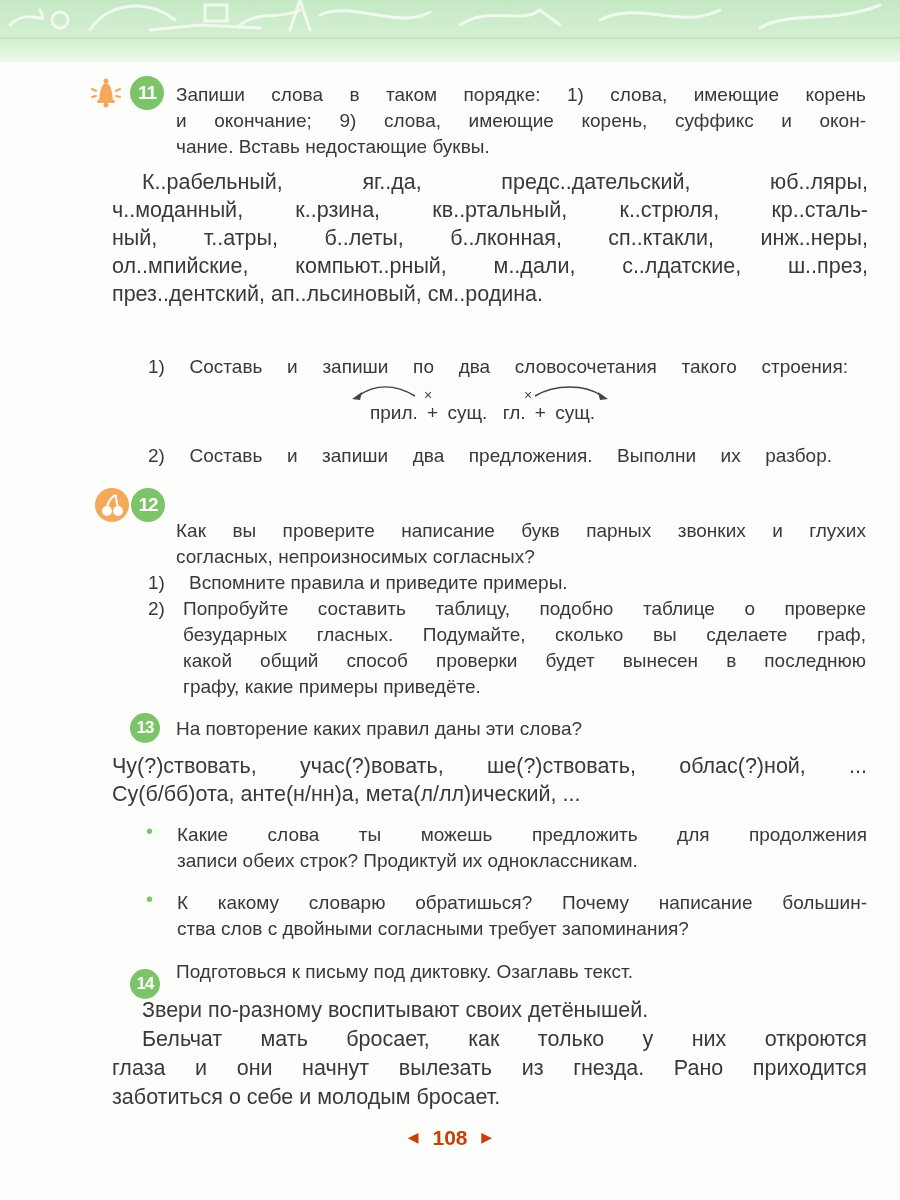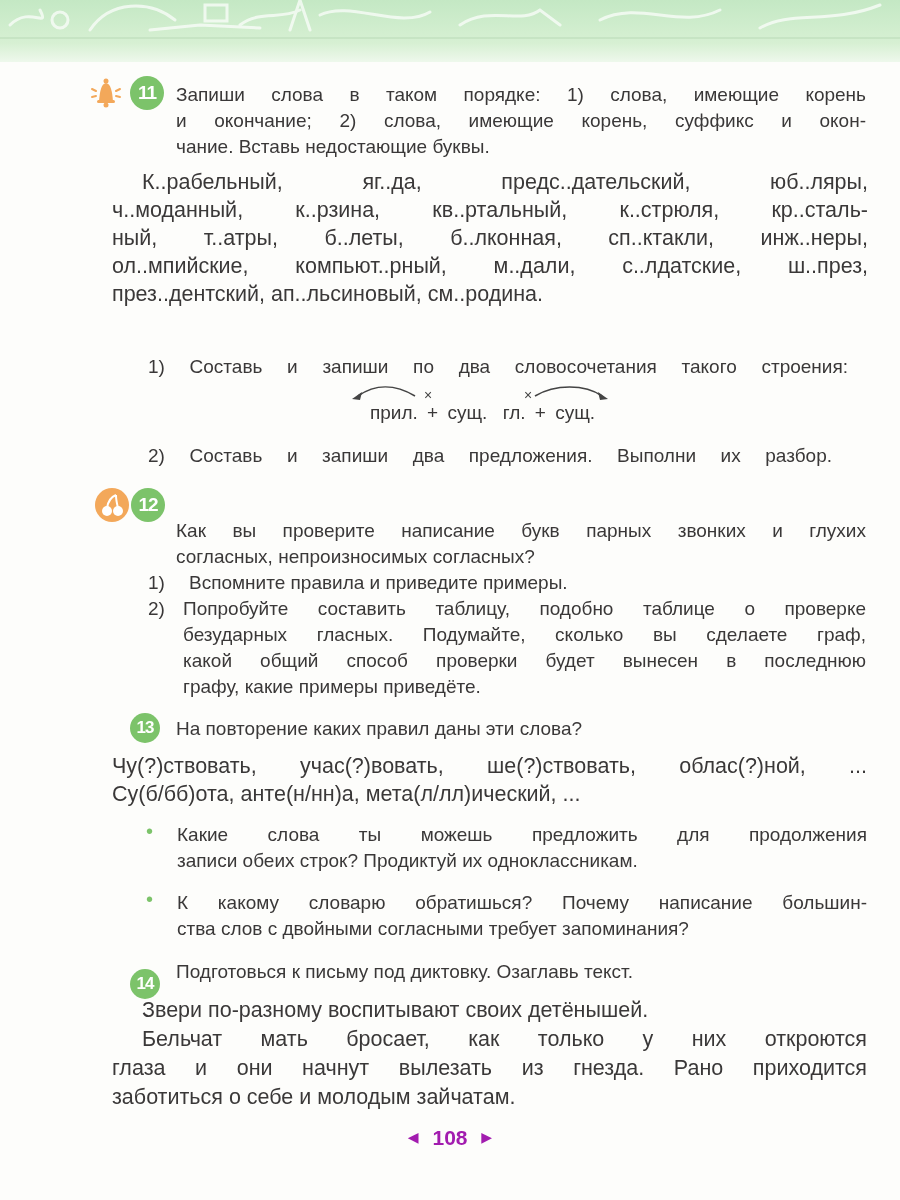--- a/index.html
+++ b/index.html
@@ -14,21 +14,21 @@
            letter-spacing:-1px; flex:0 0 auto; }
   .orange-badge { width:34px; height:34px; border-radius:50%; background:#f3a85a; display:flex;
            align-items:center; justify-content:center; flex:0 0 auto; }
   .bell { width:36px; height:34px; display:flex; align-items:center; justify-content:center; }
   .q { font-size:19px; line-height:26px; text-align:justify; }
   .big { font-size:21.5px; line-height:28px; text-align:justify; }
   .line { display:block; text-align:justify; text-align-last:justify; white-space:nowrap; }
   .line-last { display:block; white-space:nowrap; }
   .sub { font-size:19px; line-height:26px; }
   .bullet { color:#7cc36a; font-size:20px; position:absolute; }
-  .pageno { position:absolute; top:1126px; left:0; width:900px; text-align:center; color:#a21caf;
+  .pageno { position:absolute; top:1126px; left:0; width:900px; text-align:center; color:#c2410c;
             font-weight:bold; font-size:21px; }
 </style>
 </head>
 <body>
 
 <div class="header-band">
   <svg width="900" height="62">
     <g fill="none" stroke="#ffffff" stroke-width="3" opacity="0.7" stroke-linecap="round">
       <path d="M10 25 C30 5, 50 30, 40 10"></path>
       <circle cx="60" cy="20" r="8"></circle>
@@ -58,21 +58,21 @@
       <circle cx="17" cy="4" r="2.5" fill="#f3a85a"></circle>
       <path d="M10 24 C11 14, 12 7, 17 6 C22 7, 23 14, 24 24 Z" fill="#f3a85a"></path>
       <rect x="8" y="23" width="18" height="3" rx="1.5" fill="#f3a85a"></rect>
       <circle cx="17" cy="28" r="2.5" fill="#f3a85a"></circle>
     </svg>
   </span>
   <span class="badge" style="margin-left:6px;text-align:center;">11</span>
 </div>
 <div class="q" style="position:absolute; left:176px; top:82px; width:690px;">
   <span class="line">Запиши слова в таком порядке: 1) слова, имеющие корень</span>
-  <span class="line">и окончание; 2) слова, имеющие корень, суффикс и окон-</span>
+  <span class="line">и окончание; 9) слова, имеющие корень, суффикс и окон-</span>
   <span class="line-last">чание. Вставь недостающие буквы.</span>
 </div>
 
 <div class="big" style="position:absolute; left:112px; top:168px; width:756px;">
   <span class="line" style="padding-left:30px;">К..рабельный, яг..да, предс..дательский, юб..ляры,</span>
   <span class="line">ч..моданный, к..рзина, кв..ртальный, к..стрюля, кр..сталь-</span>
   <span class="line">ный, т..атры, б..леты, б..лконная, сп..ктакли, инж..неры,</span>
   <span class="line">ол..мпийские, компьют..рный, м..дали, с..лдатские, ш..през,</span>
   <span class="line-last">през..дентский, ап..льсиновый, см..родина.</span>
 </div>
@@ -162,20 +162,20 @@
 
 <div class="task-head" style="left:130px; top:957px;">
   <span class="badge" style="width:30px;height:30px;font-size:17px;margin-top:12px;">14</span>
 </div>
 <div class="q" style="position:absolute; left:176px; top:959px; white-space:nowrap;">Подготовься к письму под диктовку. Озаглавь текст.</div>
 
 <div class="big" style="position:absolute; left:112px; top:996px; width:755px; line-height:29px;">
   <span class="line-last" style="padding-left:30px;">Звери по-разному воспитывают своих детёнышей.</span>
   <span class="line" style="padding-left:30px;">Бельчат мать бросает, как только у них откроются</span>
   <span class="line">глаза и они начнут вылезать из гнезда. Рано приходится</span>
-  <span class="line-last">заботиться о себе и молодым зайчатам.</span>
+  <span class="line-last">заботиться о себе и молодым бросает.</span>
 </div>
 
 <div class="pageno">
   <span style="font-size:14px; vertical-align:3px;">◀</span>
   <span style="margin:0 8px;">108</span>
   <span style="font-size:14px; vertical-align:3px;">▶</span>
 </div>
 
 </body></html>

